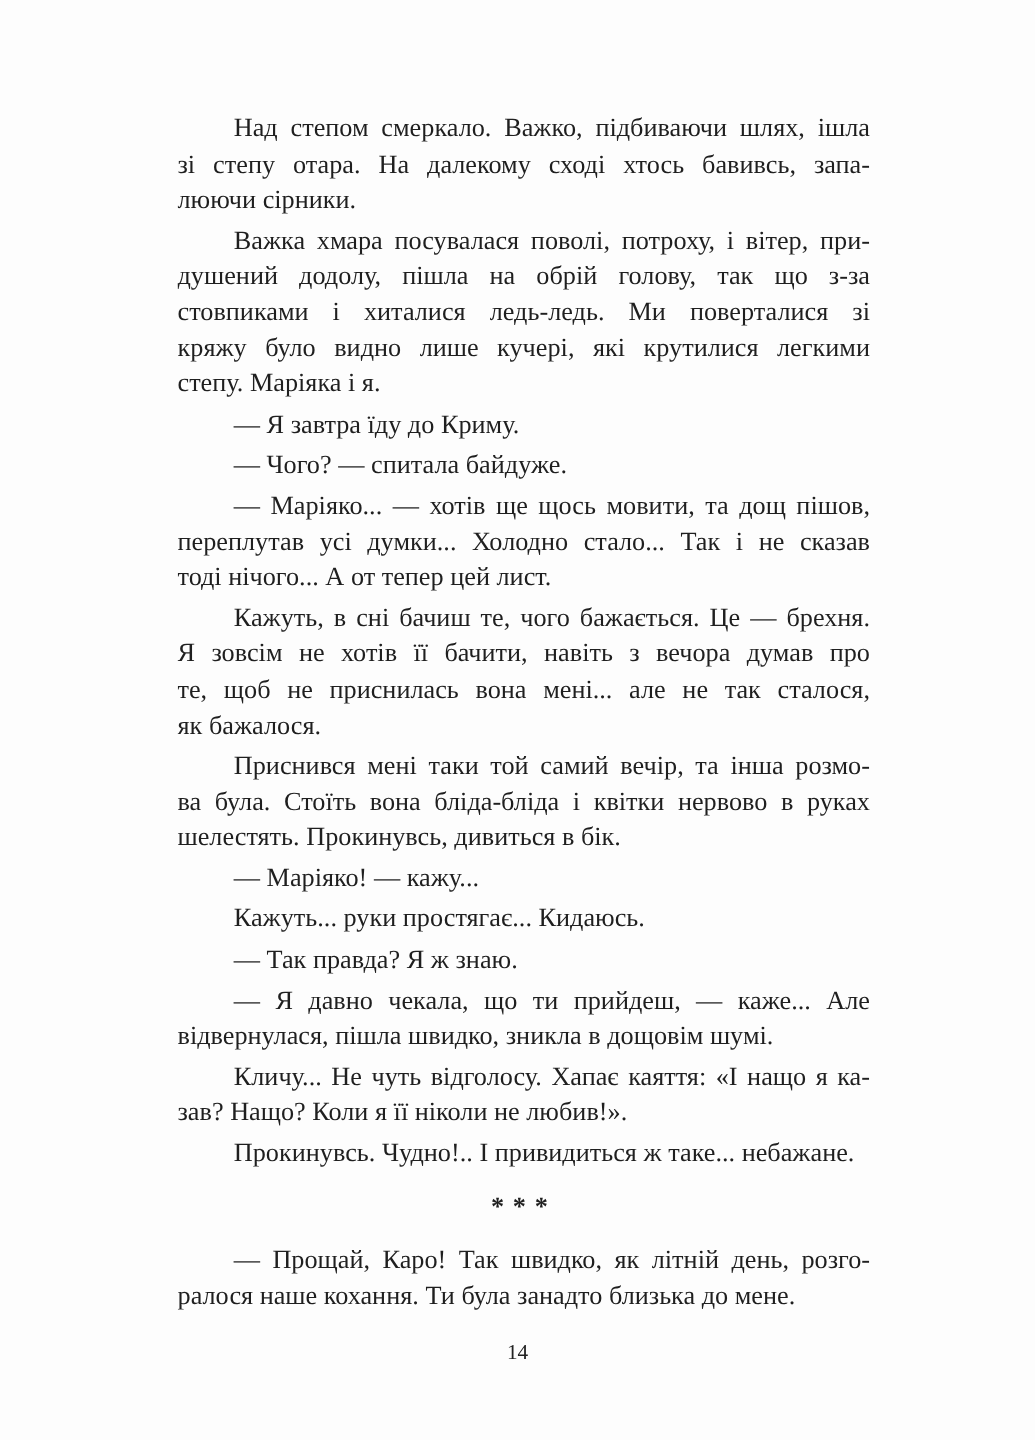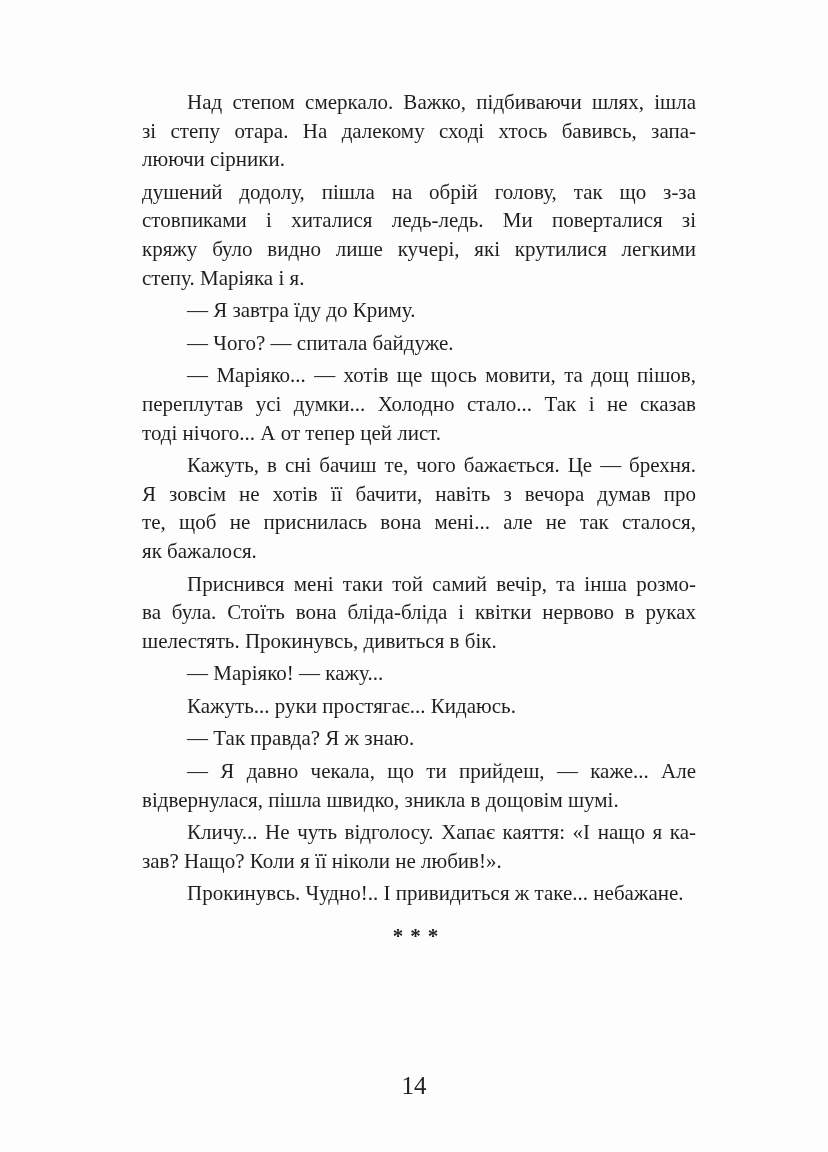--- a/index.html
+++ b/index.html
@@ -49,35 +49,36 @@
     font-size: 21px;
     font-weight: bold;
     color: #1f1f1f;
   }
   .page-number {
     position: absolute;
     top: 1072px;
     left: 0;
     width: 828px;
     text-align: center;
-    font-size: 25px;
+    font-size: 17px;
     color: #222222;
   }
 </style>
 </head>
 <body>
 
 <div class="page">
   <div class="text-block">
       <div class="para">
         <div class="line first">Над степом смеркало. Важко, підбиваючи шлях, ішла</div>
         <div class="line">зі степу отара. На далекому сході хтось бавивсь, запа-</div>
         <div class="line last">люючи сірники.</div>
       </div>
       <div class="para">
+        <div class="line first">Важка хмара посувалася поволі, потроху, і вітер, при-</div>
         <div class="line">душений додолу, пішла на обрій голову, так що з-за</div>
         <div class="line">стовпиками і хиталися ледь-ледь. Ми поверталися зі</div>
         <div class="line">кряжу було видно лише кучері, які крутилися легкими</div>
         <div class="line last">степу. Маріяка і я.</div>
       </div>
       <div class="para">
         <div class="line first last">— Я завтра їду до Криму.</div>
       </div>
       <div class="para">
         <div class="line first last">— Чого? — спитала байдуже.</div>
@@ -112,15 +113,19 @@
         <div class="line last">відвернулася, пішла швидко, зникла в дощовім шумі.</div>
       </div>
       <div class="para">
         <div class="line first">Кличу... Не чуть відголосу. Хапає каяття: «І нащо я ка-</div>
         <div class="line last">зав? Нащо? Коли я її ніколи не любив!».</div>
       </div>
       <div class="para">
         <div class="line first last">Прокинувсь. Чудно!.. І привидиться ж таке... небажане.</div>
       </div>
       <div class="separator">***</div>
+      <div class="para">
+        <div class="line first">— Прощай, Каро! Так швидко, як літній день, розго-</div>
+        <div class="line last">ралося наше кохання. Ти була занадто близька до мене.</div>
+      </div>
     </div>
   <div class="page-number">14</div>
 </div>
 
 </body></html>

